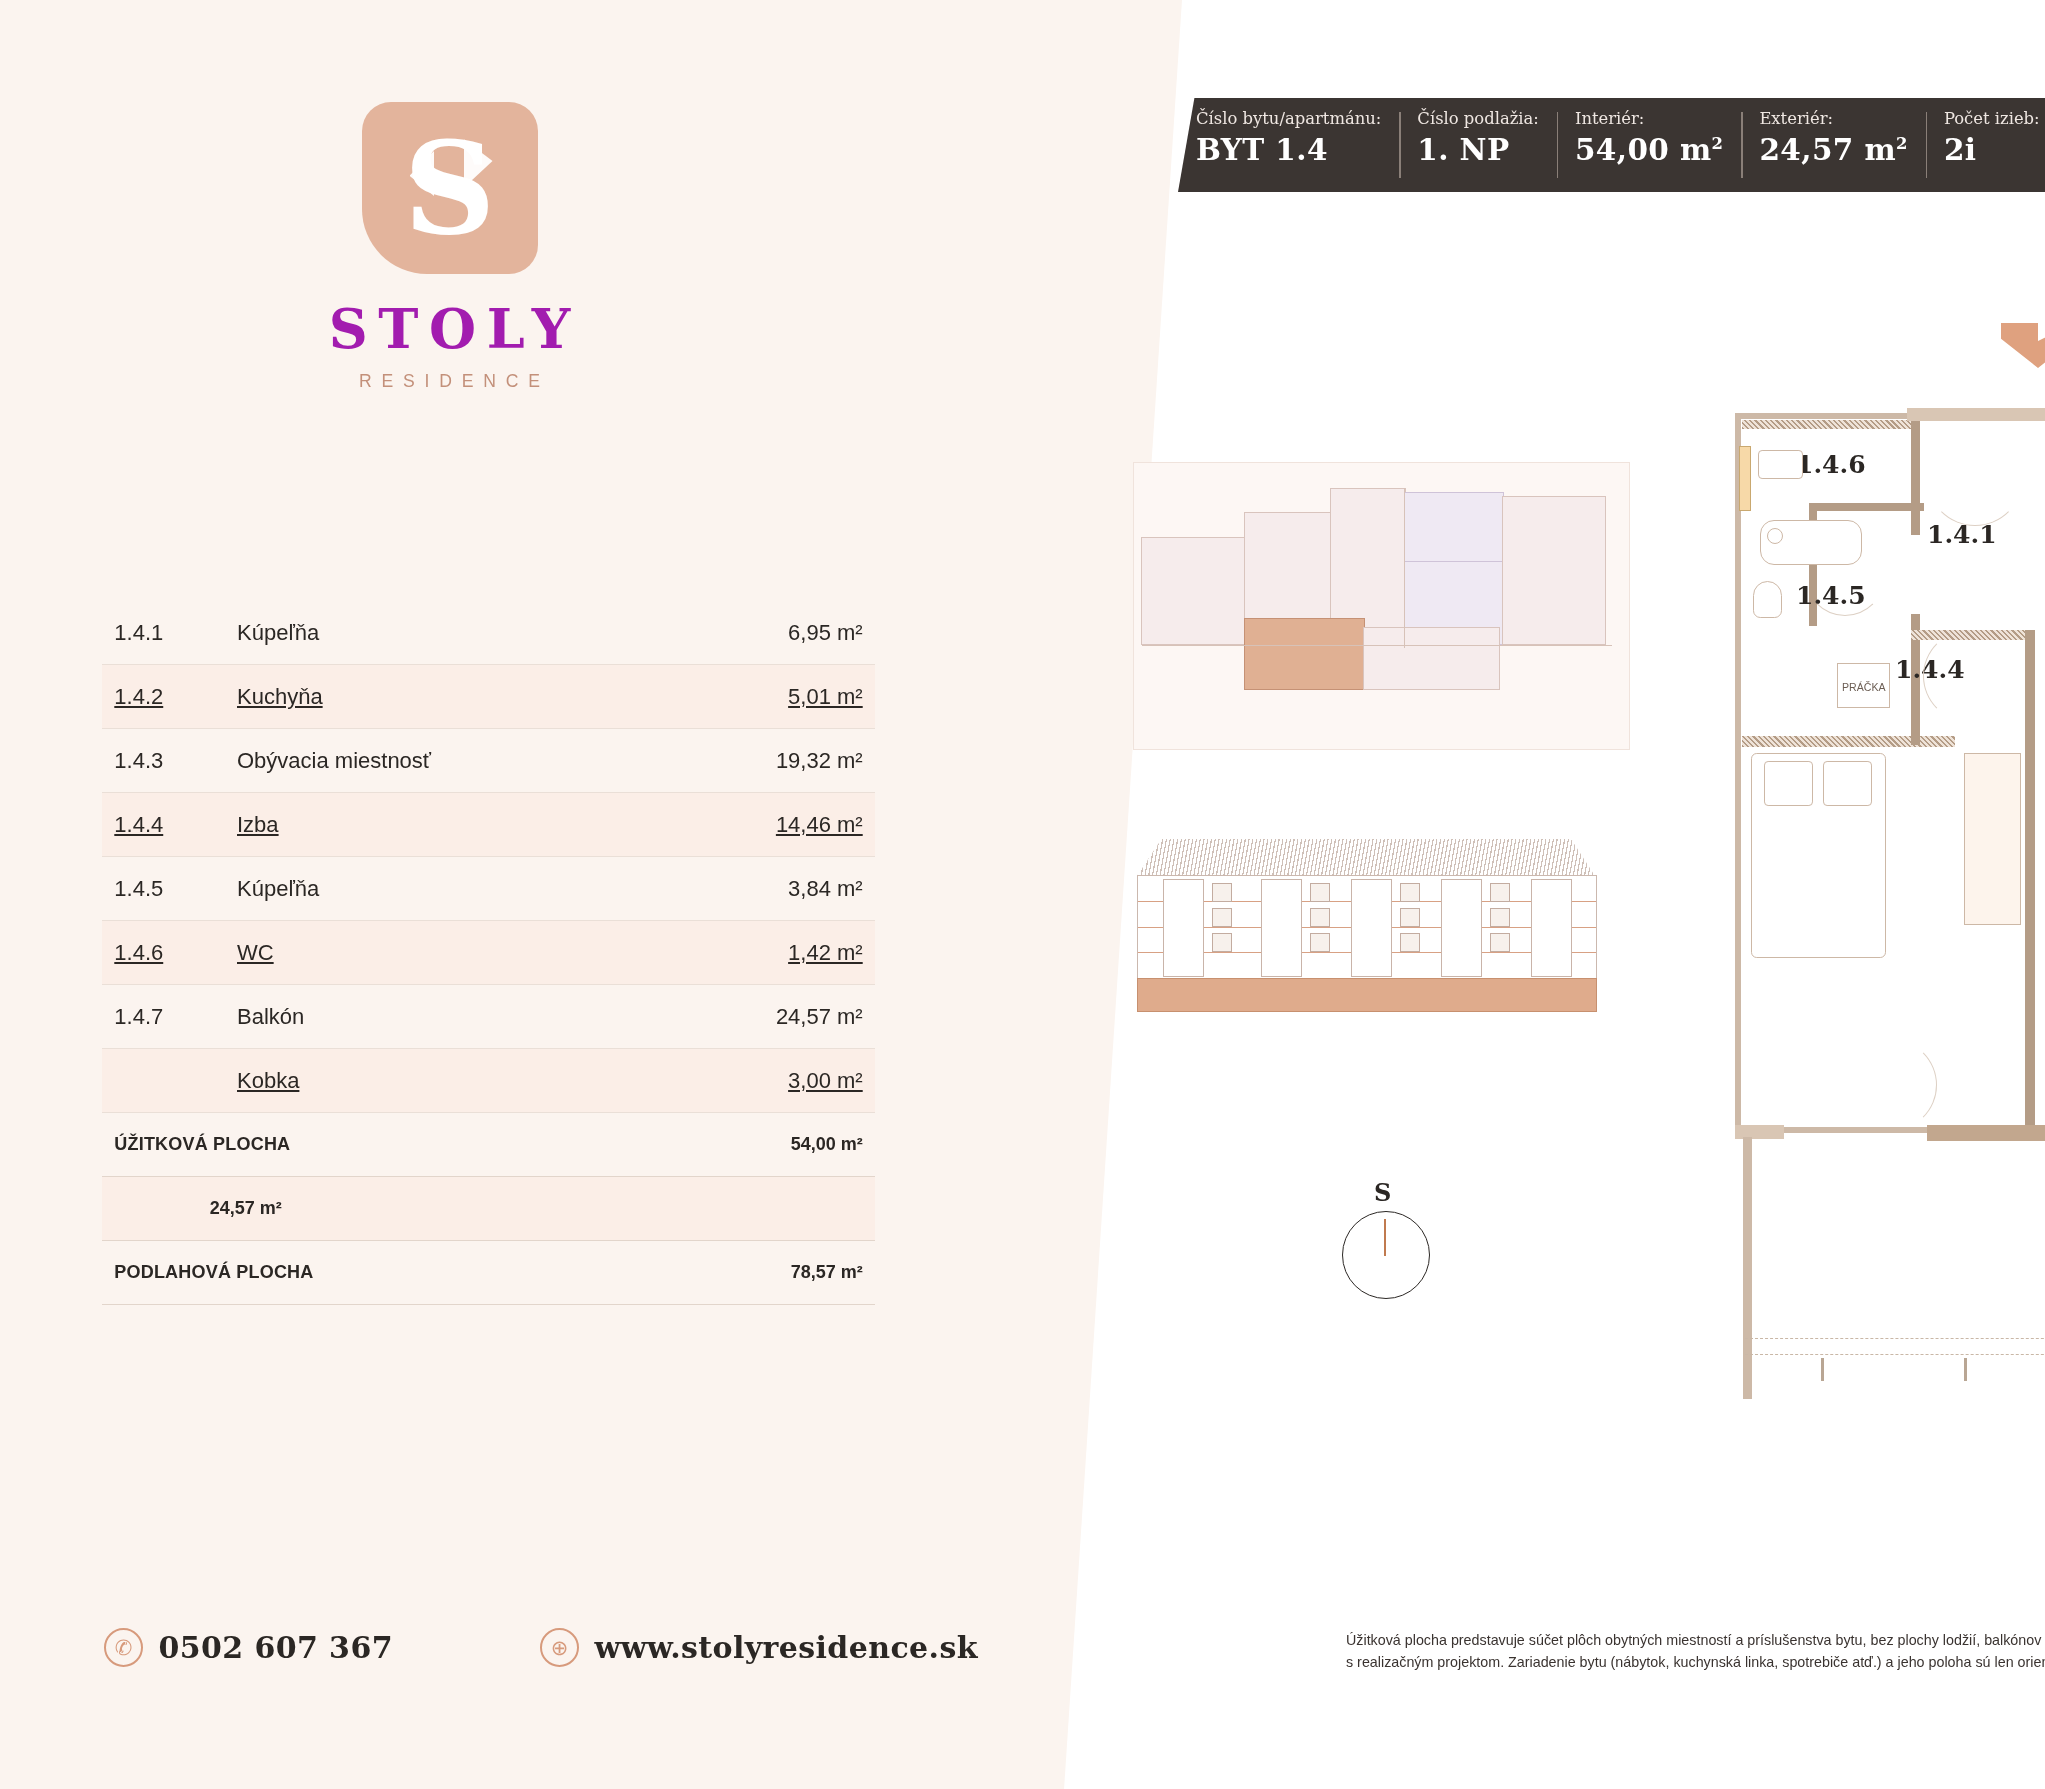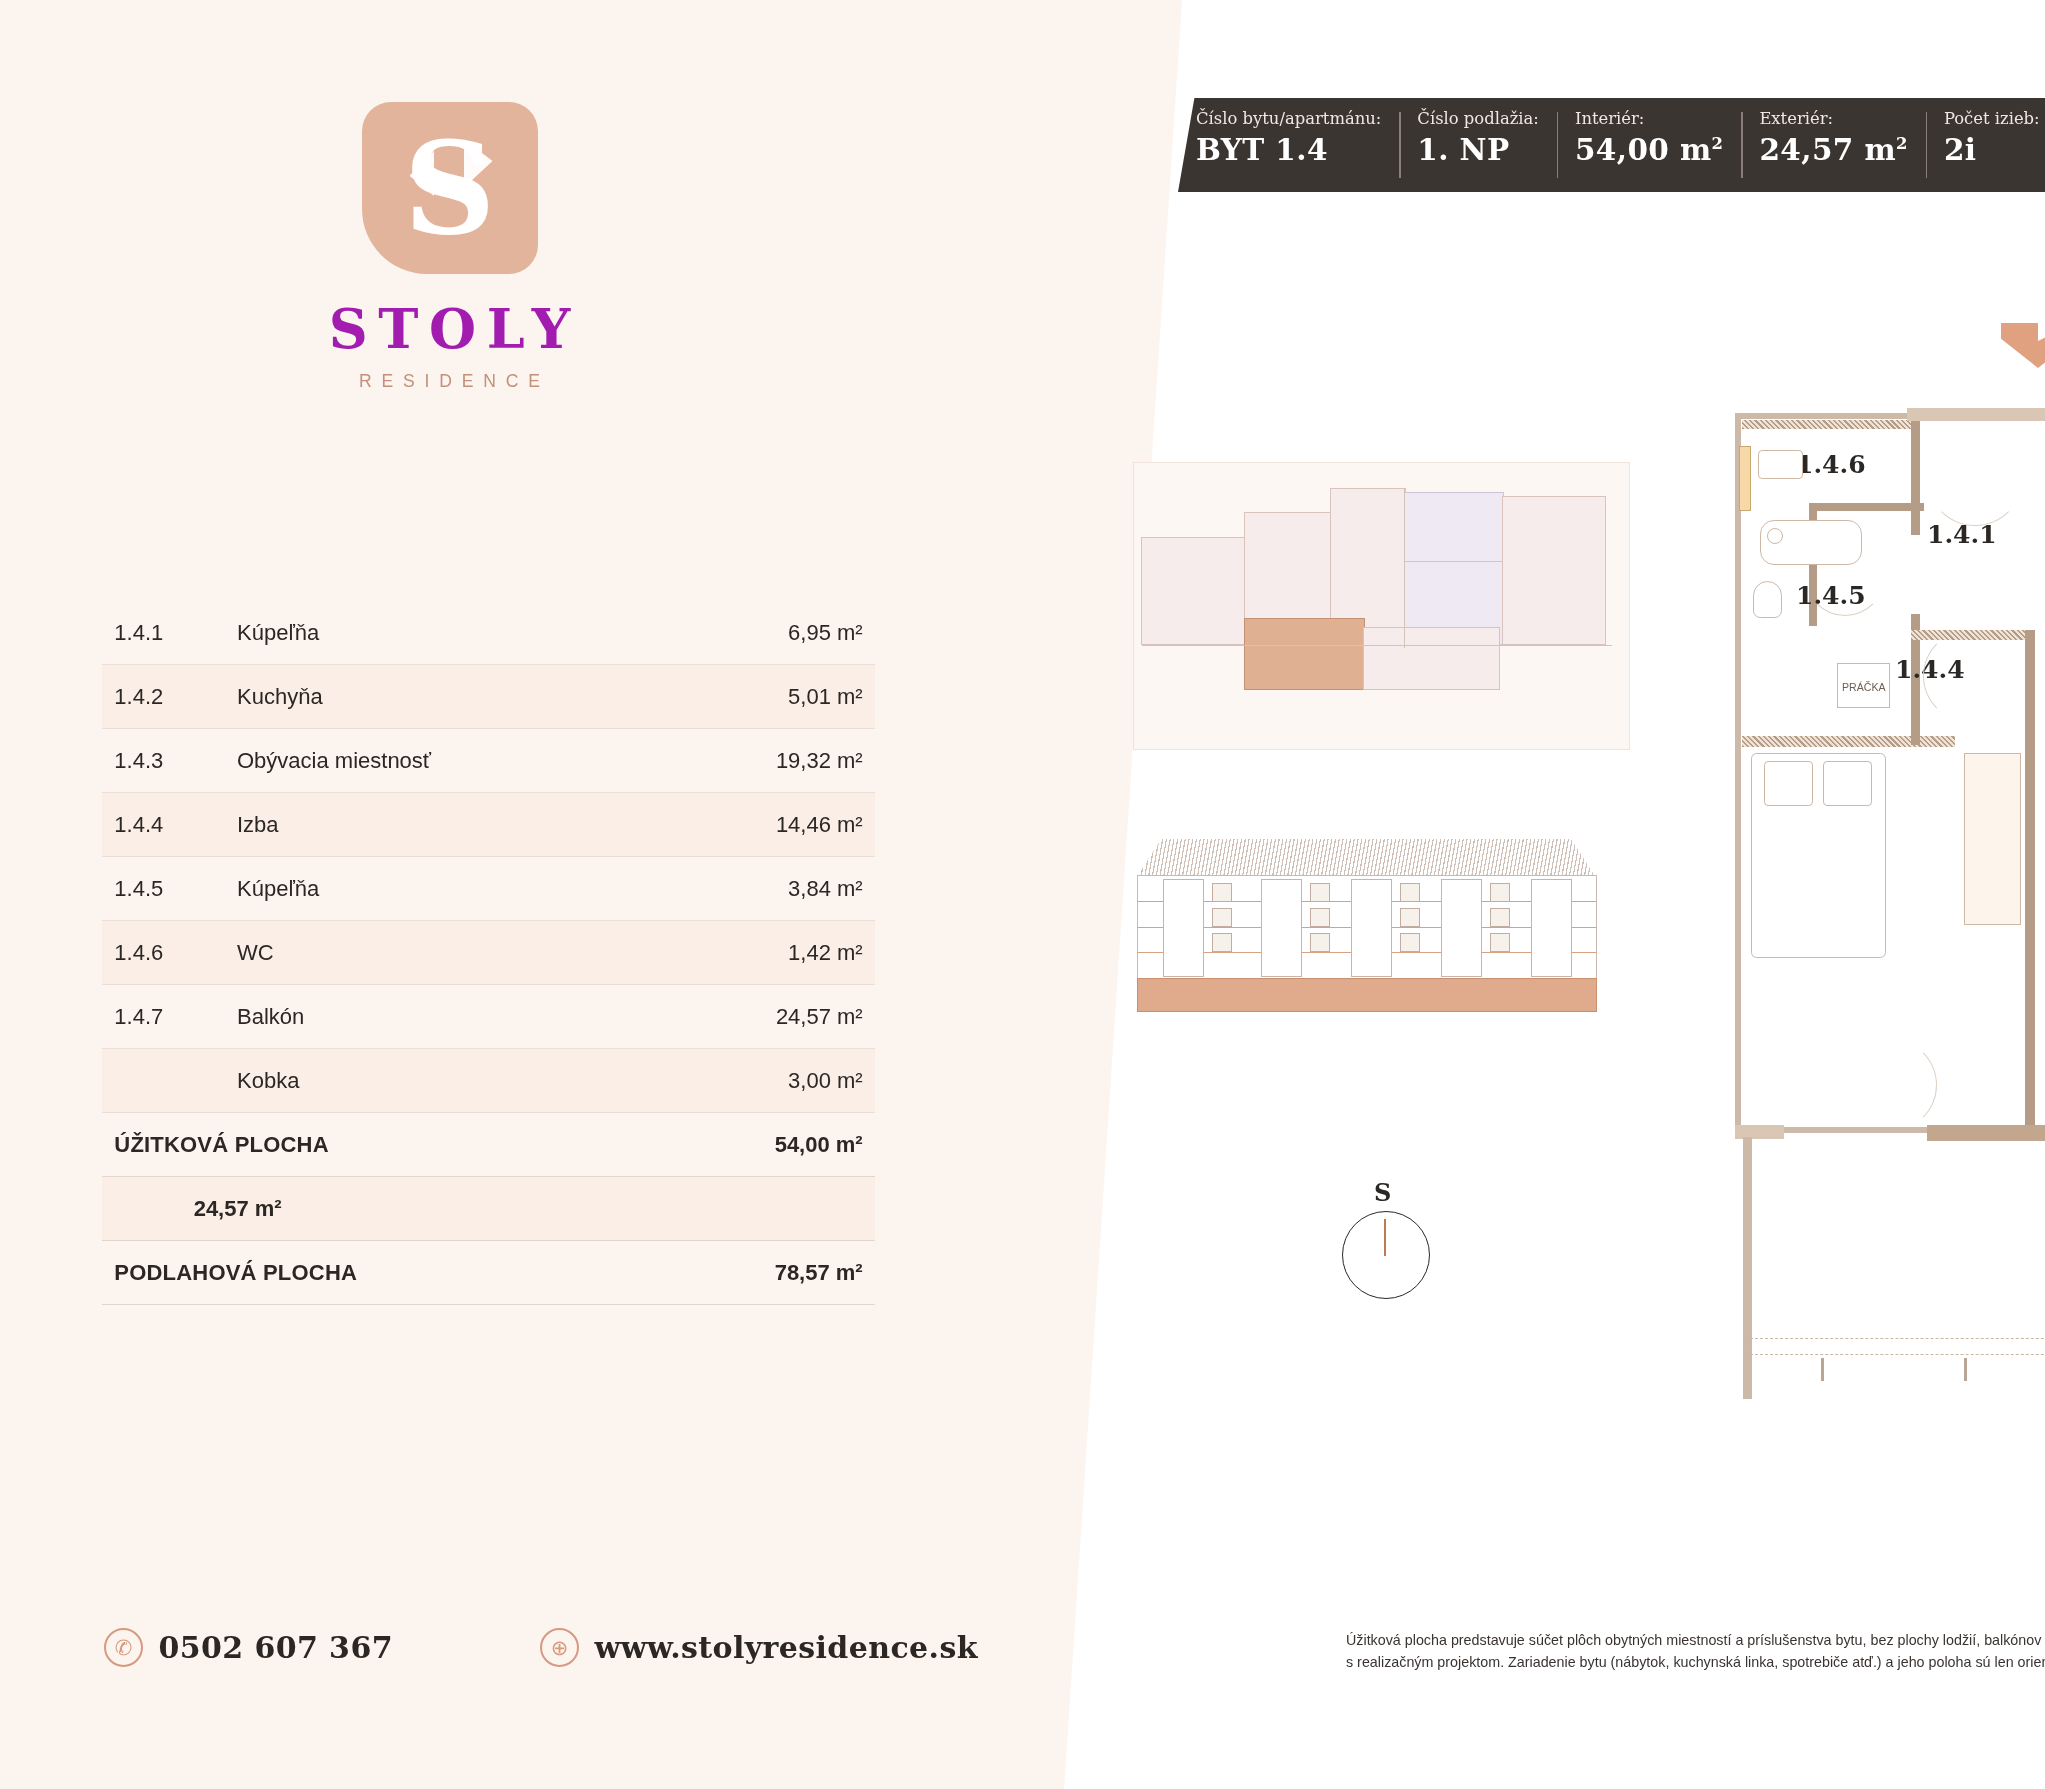--- a/index.html
+++ b/index.html
@@ -78,29 +78,29 @@
 
   
   .room-table {
     position:absolute; left:102px; top:601px; width:773px;
   }
   .rt-row {
     display:flex; align-items:center; height:63px;
     border-bottom:1.2px solid #eadfd7;
     font-size:22px; color:#2b2724;
   }
-  .rt-row.alt { background:#fbeee7; }
+  .rt-row.alt { background:#fbeee7;text-decoration:underline; }
   .rt-code { width:135px; padding-left:12.3px; box-sizing:border-box; }
   .rt-name { flex:1; }
   .rt-area { width:192px; text-align:right; padding-right:12.3px; box-sizing:border-box; }
 
   .rt-sum {
     display:flex; align-items:center; height:63px;
     border-bottom:1.2px solid #e2d5cb;
-    font-size:22px; font-weight:700; color:#2b2724;
+    font-size:18px; font-weight:700; color:#2b2724;
   }
   .rt-sum .rt-label { flex:1; padding-left:12.3px; letter-spacing:0.2px; }
   .rt-sum .rt-val { width:192px; text-align:right; padding-right:12.3px; box-sizing:border-box; }
   .rt-sum.shade { background:#fbeee7; }
 
   
   .contact {
     position:absolute; display:flex; align-items:center;
   }
   .contact-phone { left:104px; top:1628px; }

